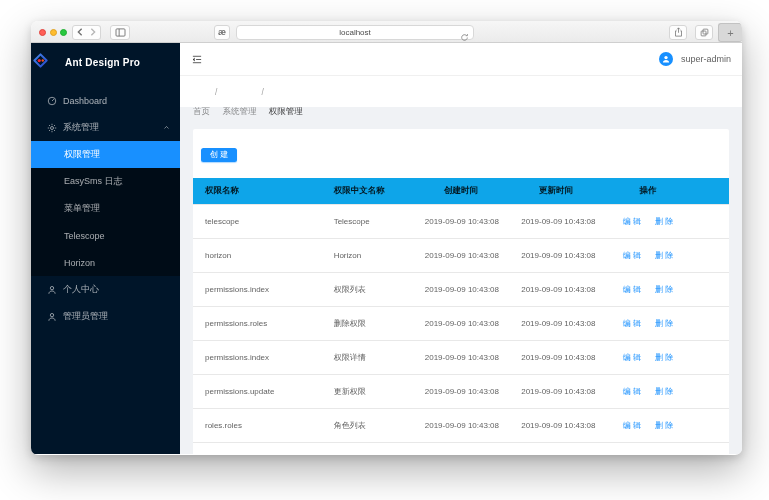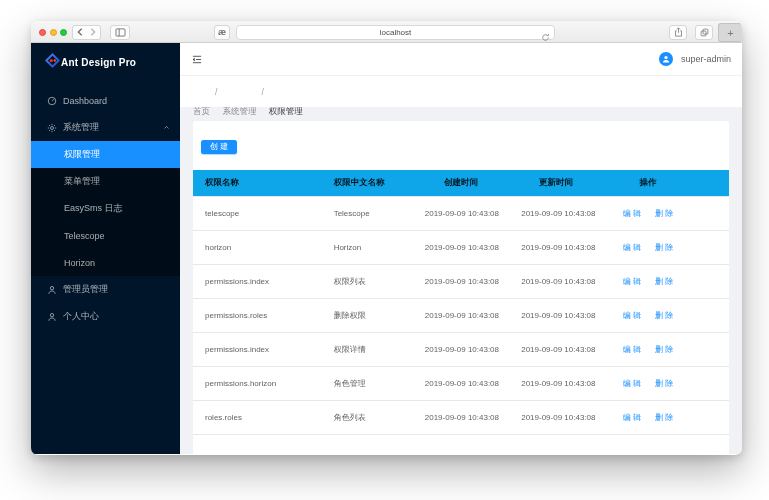--- a/index.html
+++ b/index.html
@@ -19,36 +19,36 @@
   .light.yellow{ background:#febc2e; border:.5px solid #dea123; }
   .light.green{ background:#28c840; border:.5px solid #1faf2f; }
   .tb-btn { position:absolute; top:3.5px; height:15px; background:#fdfdfd; border:1px solid #d6d6d6;
     border-radius:3px; color:#6f6f6f; display:flex; align-items:center; justify-content:center;
     font-size:9px; padding:0; }
   .tb-btn svg { display:block; }
   .btn-back{ left:41px; width:15px; border-top-right-radius:0; border-bottom-right-radius:0; }
   .btn-fwd{ left:55px; width:15px; border-left:none; border-top-left-radius:0; border-bottom-left-radius:0; color:#b5b5b5; }
   .btn-panel{ left:79px; width:20px; }
   .btn-ext{ left:183px; width:16px; font-weight:bold; font-size:9px; }
-  .urlbar { position:absolute; left:205px; top:3.5px; width:319px; height:15px; background:#fff;
+  .urlbar { position:absolute; left:205px; top:3.5px; width:238px; height:15px; background:#fff;
     border:1px solid #d8d8d8; border-radius:4px; display:flex; align-items:center; justify-content:center; }
   .urltext { font-size:8px; color:#4c4c4c; }
   .reload { position:absolute; right:4px; top:2.5px; color:#8d8d8d; }
   .btn-share{ left:638px; width:18px; }
   .btn-tabs{ left:664px; width:18px; }
   .btn-plus{ position:absolute; right:0; top:2px; width:24px; height:19px; background:#d8d8d8;
     border:1px solid #c2c2c2; border-right:none; border-radius:3px; color:#7a7a7a; font-size:11px;
     display:flex; align-items:center; justify-content:center; }
 
   
   .app { display:flex; height:411px; }
 
   
   .sidebar { width:149px; background:#001529; flex:none; color:rgba(255,255,255,.65); }
-  .logo { height:38px; display:flex; align-items:center; padding-left:14px; gap:1px; }
+  .logo { height:38px; display:flex; align-items:center; padding-left:2px; gap:17px; }
   .logo-text { color:#fff; font-weight:bold; font-size:10px; letter-spacing:.2px; }
   .menu { padding-top:6px; }
   .mi { height:27px; display:flex; align-items:center; padding:0 10px 0 16px; gap:6px; font-size:9px; cursor:pointer; }
   .mi .micon { width:10px; height:10px; display:flex; align-items:center; }
   .chev { margin-left:auto; opacity:.8; display:flex; }
   .submenu { background:#000c17; }
   .smi { height:27px; display:flex; align-items:center; padding-left:33px; font-size:9px; cursor:pointer; }
   .smi.selected { background:#1890ff; color:#fff; }
 
   
@@ -60,21 +60,21 @@
   .avatar { width:14px; height:14px; border-radius:50%; background:#1890ff; display:flex;
     align-items:center; justify-content:center; overflow:hidden; }
   .uname { font-size:9px; color:rgba(0,0,0,.65); }
 
   .crumbbar { height:31px; background:#fff; display:flex; align-items:center; gap:5px;
     padding:0 13px; font-size:8.5px; flex:none; }
   .crumb { color:rgba(0,0,0,.45);margin-top:41px; }
   .crumb.last { color:rgba(0,0,0,.78); }
   .sep { color:rgba(0,0,0,.40); }
 
-  .content { flex:1; padding:14px 13px 0; overflow:hidden; }
+  .content { flex:1; padding:22px 13px 0; overflow:hidden; }
   .card { background:#fff; border-radius:2px; height:101%; padding-top:14px; }
   .btnrow { padding:0 8px; margin-bottom:16px; }
   .btn-create { background:#1890ff; color:#fff; border:none; border-radius:2.5px; height:14px;
     padding:0 9px; font-size:8px; line-height:13px; box-shadow:0 1px 1px rgba(24,144,255,.35); cursor:pointer; }
 
   table { width:100%; border-collapse:collapse; table-layout:fixed; font-size:8px; }
   th, td { white-space:nowrap; overflow:hidden; }
   thead th { background:#0ea5e9; color:rgba(0,0,0,.85); font-weight:bold; text-align:left;
     padding:7px 12px; border-bottom:1px solid #e8e8e8; font-size:8.5px; }
   tbody td { padding:11px 12px; color:rgba(0,0,0,.65); border-bottom:1px solid #e8e8e8; }
@@ -192,50 +192,50 @@
                   <path d="M5 15.5 L12 8.5 L19 15.5"></path>
                 </svg>
               </span>
           </div>
 
           <div class="submenu">
             <div class="smi selected">
                 <span>权限管理</span>
               </div>
             <div class="smi">
+                <span>EasySms 日志</span>
+              </div>
+            <div class="smi">
                 <span>菜单管理</span>
-              </div>
-            <div class="smi">
-                <span>EasySms 日志</span>
               </div>
             <div class="smi">
                 <span>Telescope</span>
               </div>
             <div class="smi">
                 <span>Horizon</span>
               </div>
           </div>
 
           <div class="mi">
             <span class="micon">
                 <svg width="10" height="10" viewBox="0 0 24 24" fill="none" stroke="currentColor" stroke-width="2">
                   <circle cx="12" cy="7.5" r="4"></circle>
                   <path d="M4.5 21c0-4 3.3-6.6 7.5-6.6s7.5 2.6 7.5 6.6"></path>
                 </svg>
               </span>
-            <span>管理员管理</span>
+            <span>个人中心</span>
           </div>
           <div class="mi">
             <span class="micon">
                 <svg width="10" height="10" viewBox="0 0 24 24" fill="none" stroke="currentColor" stroke-width="2">
                   <circle cx="12" cy="7.5" r="4"></circle>
                   <path d="M4.5 21c0-4 3.3-6.6 7.5-6.6s7.5 2.6 7.5 6.6"></path>
                 </svg>
               </span>
-            <span>个人中心</span>
+            <span>管理员管理</span>
           </div>
         </nav>
       </aside>
 
       <div class="main">
 
         <div class="apph">
           <span class="fold">
             <svg width="12" height="11" viewBox="0 0 24 24" fill="none" stroke="currentColor" stroke-width="2">
                 <path d="M3 5 H21"></path>
@@ -316,22 +316,22 @@
                   <td class="acts"><a class="edit">编 辑</a><a>删 除</a></td>
                 </tr>
                 <tr>
                   <td>permissions.index</td>
                   <td>权限详情</td>
                   <td class="c">2019-09-09 10:43:08</td>
                   <td class="c">2019-09-09 10:43:08</td>
                   <td class="acts"><a class="edit">编 辑</a><a>删 除</a></td>
                 </tr>
                 <tr>
-                  <td>permissions.horizon</td>
-                  <td>角色管理</td>
+                  <td>permissions.update</td>
+                  <td>更新权限</td>
                   <td class="c">2019-09-09 10:43:08</td>
                   <td class="c">2019-09-09 10:43:08</td>
                   <td class="acts"><a class="edit">编 辑</a><a>删 除</a></td>
                 </tr>
                 <tr>
                   <td>roles.roles</td>
                   <td>角色列表</td>
                   <td class="c">2019-09-09 10:43:08</td>
                   <td class="c">2019-09-09 10:43:08</td>
                   <td class="acts"><a class="edit">编 辑</a><a>删 除</a></td>

